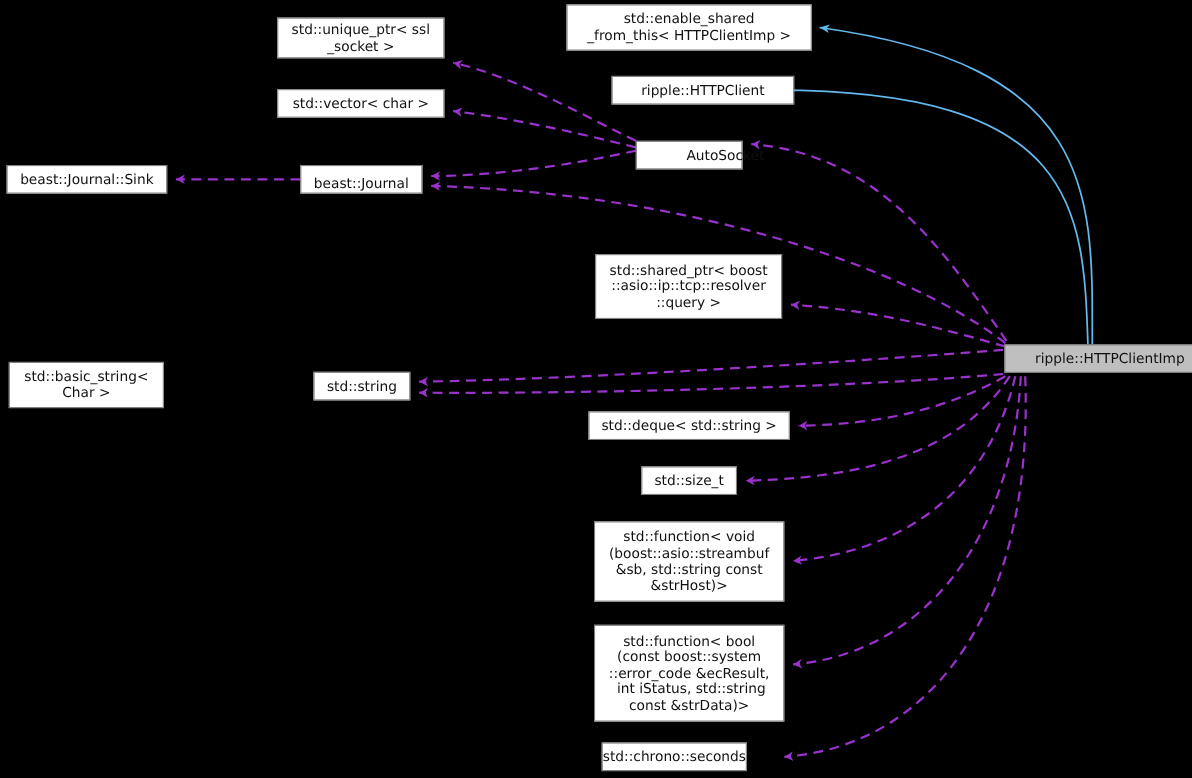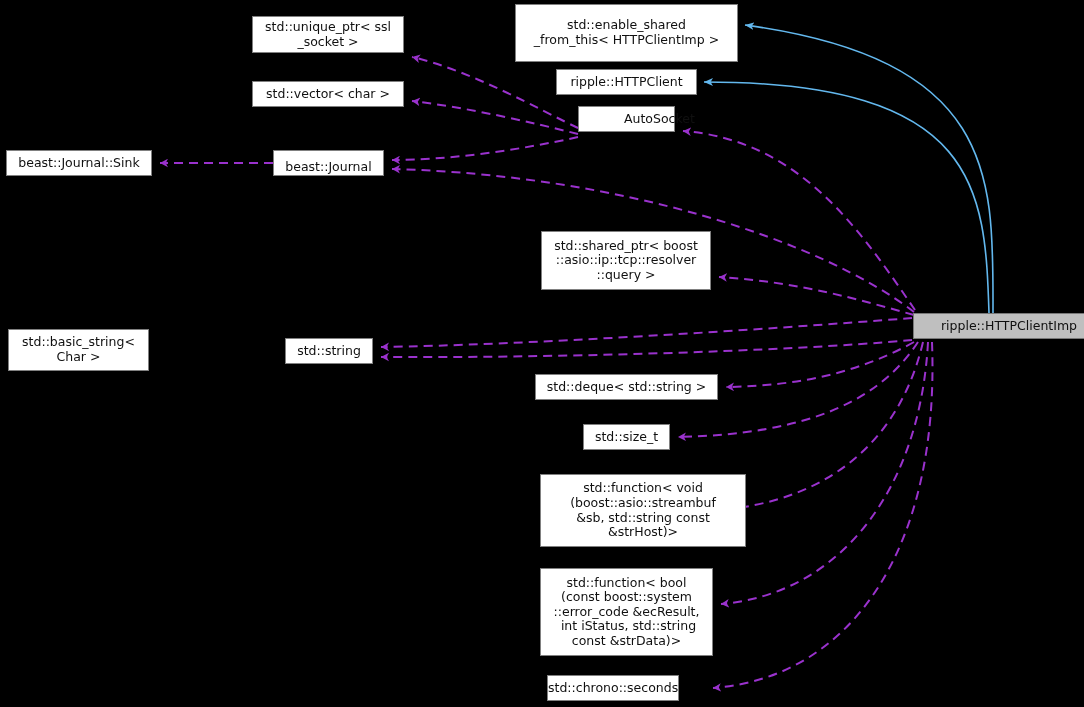--- a/index.html
+++ b/index.html
@@ -54,39 +54,39 @@
         <path d="M 912,318 C 760,330 520,345 381,347" fill="none" stroke="#9a32cd" stroke-width="2" stroke-dasharray="9,6" marker-end="url(#ah-usage)"></path>
         <path d="M 912,340 C 780,352 540,358 381,357" fill="none" stroke="#9a32cd" stroke-width="2" stroke-dasharray="9,6" marker-end="url(#ah-usage)"></path>
         <path d="M 914,342 C 860,372 800,386 726,387" fill="none" stroke="#9a32cd" stroke-width="2" stroke-dasharray="9,6" marker-end="url(#ah-usage)"></path>
         <path d="M 918,342 C 880,400 810,434 678,437" fill="none" stroke="#9a32cd" stroke-width="2" stroke-dasharray="9,6" marker-end="url(#ah-usage)"></path>
         <path d="M 923,342 C 900,440 830,500 721,510" fill="none" stroke="#9a32cd" stroke-width="2" stroke-dasharray="9,6" marker-end="url(#ah-usage)"></path>
         <path d="M 928,342 C 920,490 840,594 721,604" fill="none" stroke="#9a32cd" stroke-width="2" stroke-dasharray="9,6" marker-end="url(#ah-usage)"></path>
         <path d="M 932,342 C 940,550 850,678 713,688" fill="none" stroke="#9a32cd" stroke-width="2" stroke-dasharray="9,6" marker-end="url(#ah-usage)"></path>
       </g>
   </svg>
   <div id="node-layer">
-      <div class="node" style="left: 515px; top: 4px; width: 223px; height: 58px;"><span class="lbl">std::enable_shared
+      <div class="node" style="left: 515px; top: 4px; width: 223px; height: 42px;"><span class="lbl">std::enable_shared
 _from_this&lt; HTTPClientImp &gt;</span></div>
       <div class="node" style="left: 252px; top: 16px; width: 152px; height: 37px; justify-content: center;"><span class="lbl">std::unique_ptr&lt; ssl
 _socket &gt;</span></div>
-      <div class="node" style="left: 556px; top: 69px; width: 141px; height: 26px;"><span class="lbl">ripple::HTTPClient</span></div>
+      <div class="node" style="left: 556px; top: 69px; width: 166px; height: 26px;"><span class="lbl">ripple::HTTPClient</span></div>
       <div class="node" style="left: 252px; top: 81px; width: 152px; height: 26px;"><span class="lbl">std::vector&lt; char &gt;</span></div>
-      <div class="node" style="left: 578px; top: 106px; width: 97px; height: 26px; padding-left: 45px;"><span class="lbl">AutoSocket</span></div>
+      <div class="node" style="left: 578px; top: 128px; width: 97px; height: 26px; padding-left: 45px;"><span class="lbl">AutoSocket</span></div>
       <div class="node" style="left: 6px; top: 150px; width: 146px; height: 26px;"><span class="lbl">beast::Journal::Sink</span></div>
       <div class="node" style="left: 273px; top: 150px; width: 111px; height: 26px; align-items: flex-end;"><span class="lbl">beast::Journal</span></div>
       <div class="node" style="left: 541px; top: 231px; width: 170px; height: 59px;"><span class="lbl">std::shared_ptr&lt; boost
 ::asio::ip::tcp::resolver
 ::query &gt;</span></div>
       <div class="node" style="left: 8px; top: 329px; width: 141px; height: 42px; text-align: center;"><span class="lbl">std::basic_string&lt;
 Char &gt;</span></div>
       <div class="node" style="left: 285px; top: 338px; width: 88px; height: 26px;"><span class="lbl">std::string</span></div>
       <div class="node current" style="left: 913px; top: 313px; width: 192px; height: 26px;"><span class="lbl">ripple::HTTPClientImp</span></div>
       <div class="node" style="left: 535px; top: 374px; width: 183px; height: 26px;"><span class="lbl">std::deque&lt; std::string &gt;</span></div>
       <div class="node" style="left: 583px; top: 424px; width: 87px; height: 26px;"><span class="lbl">std::size_t</span></div>
-      <div class="node" style="left: 540px; top: 474px; width: 206px; height: 73px;"><span class="lbl">std::function&lt; void
+      <div class="node" style="left: 540px; top: 474px; width: 173px; height: 73px;"><span class="lbl">std::function&lt; void
 (boost::asio::streambuf
 &amp;sb, std::string const
 &amp;strHost)&gt;</span></div>
       <div class="node" style="left: 540px; top: 568px; width: 173px; height: 88px;"><span class="lbl">std::function&lt; bool
 (const boost::system
 ::error_code &amp;ecResult,
  int iStatus, std::string
 const &amp;strData)&gt;</span></div>
       <div class="node" style="left: 547px; top: 675px; width: 132px; height: 26px;"><span class="lbl">std::chrono::seconds</span></div>
     </div>

